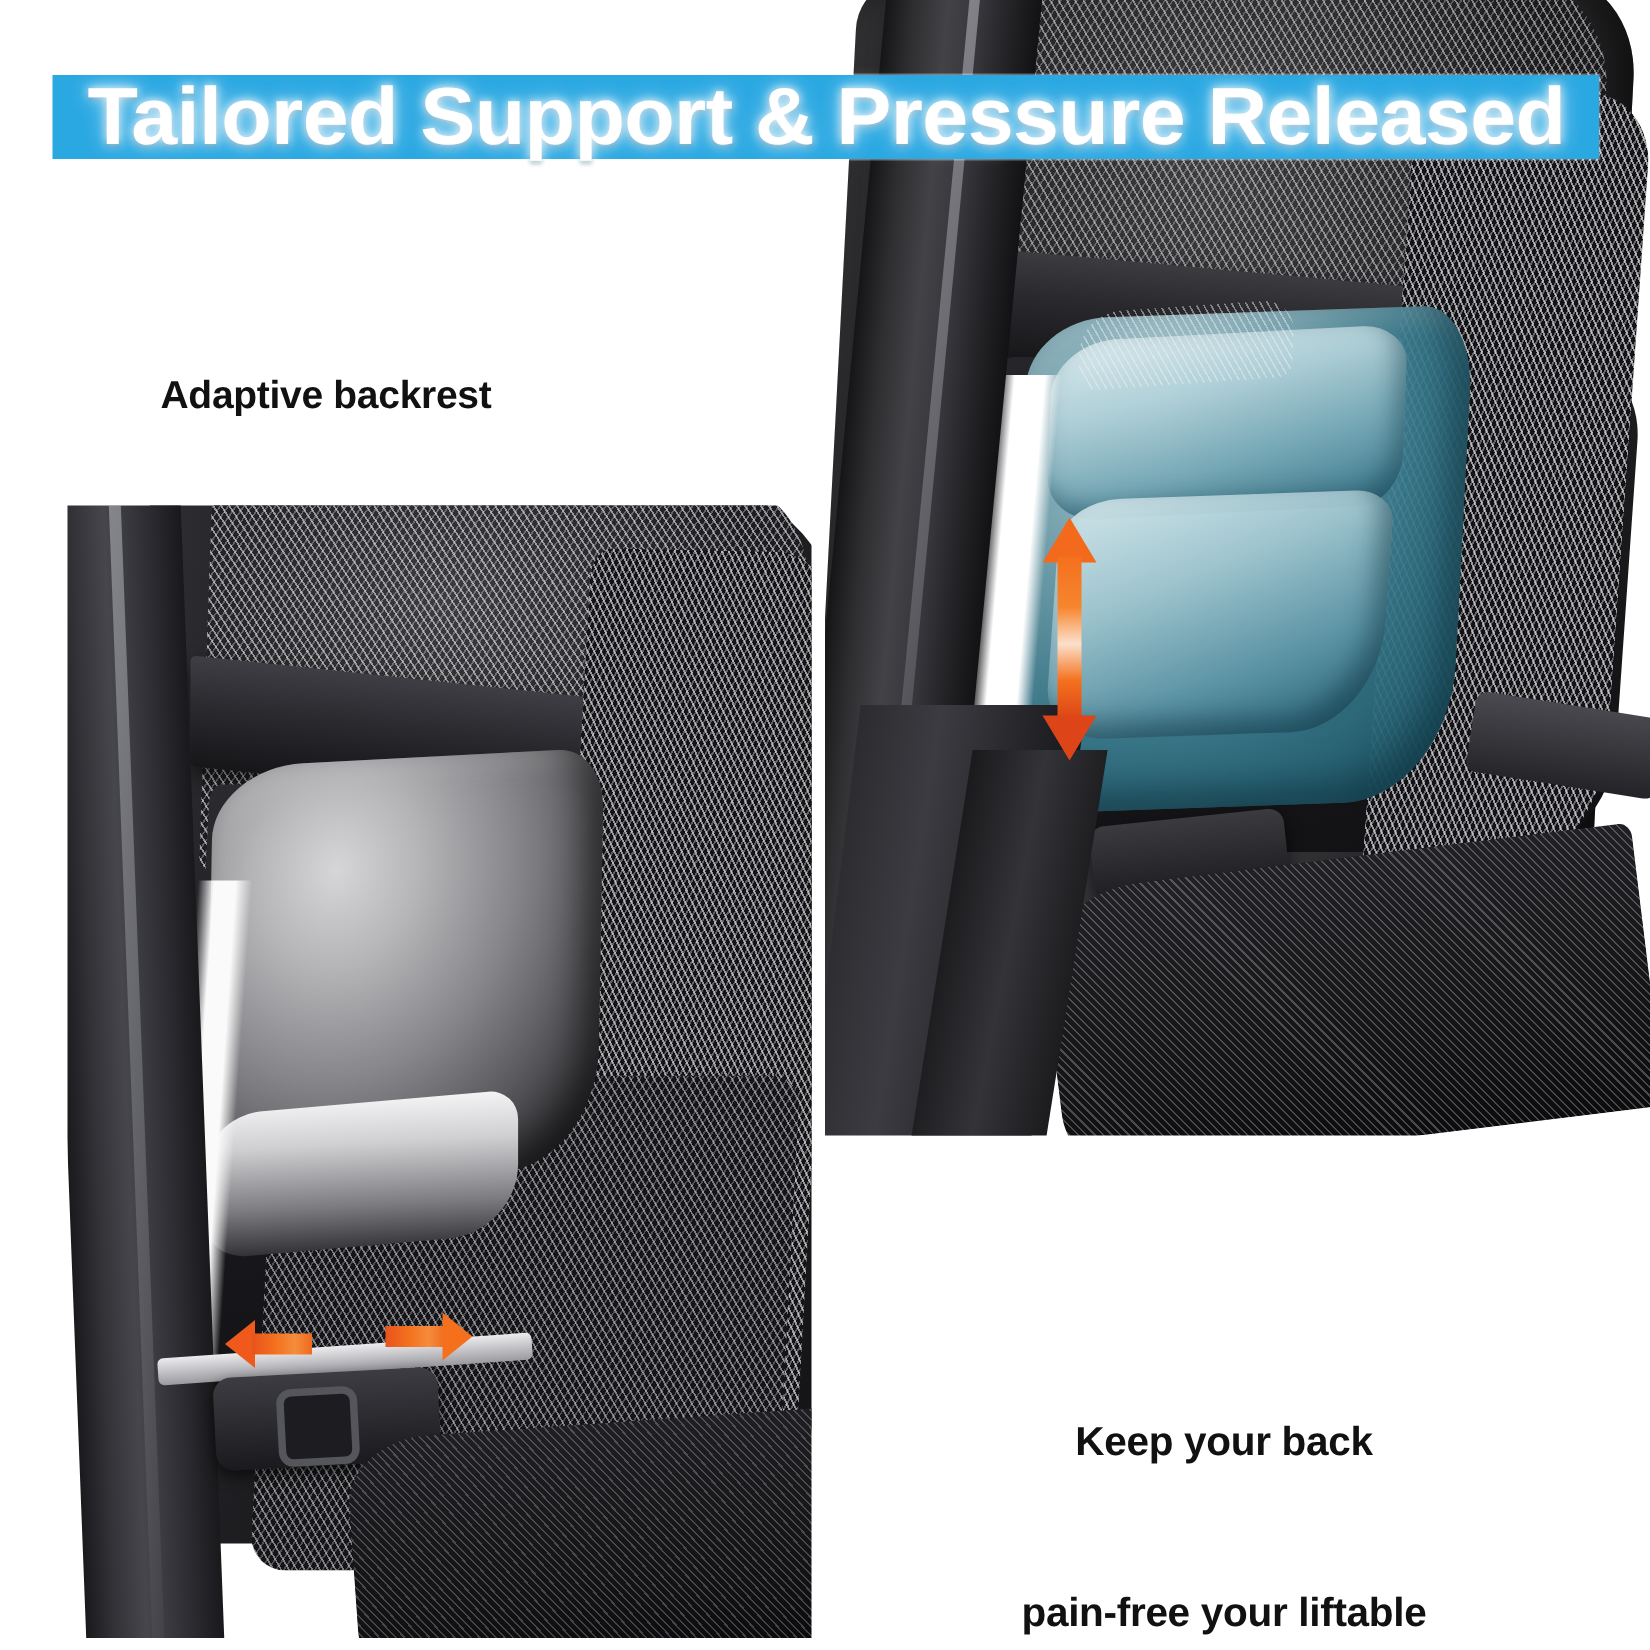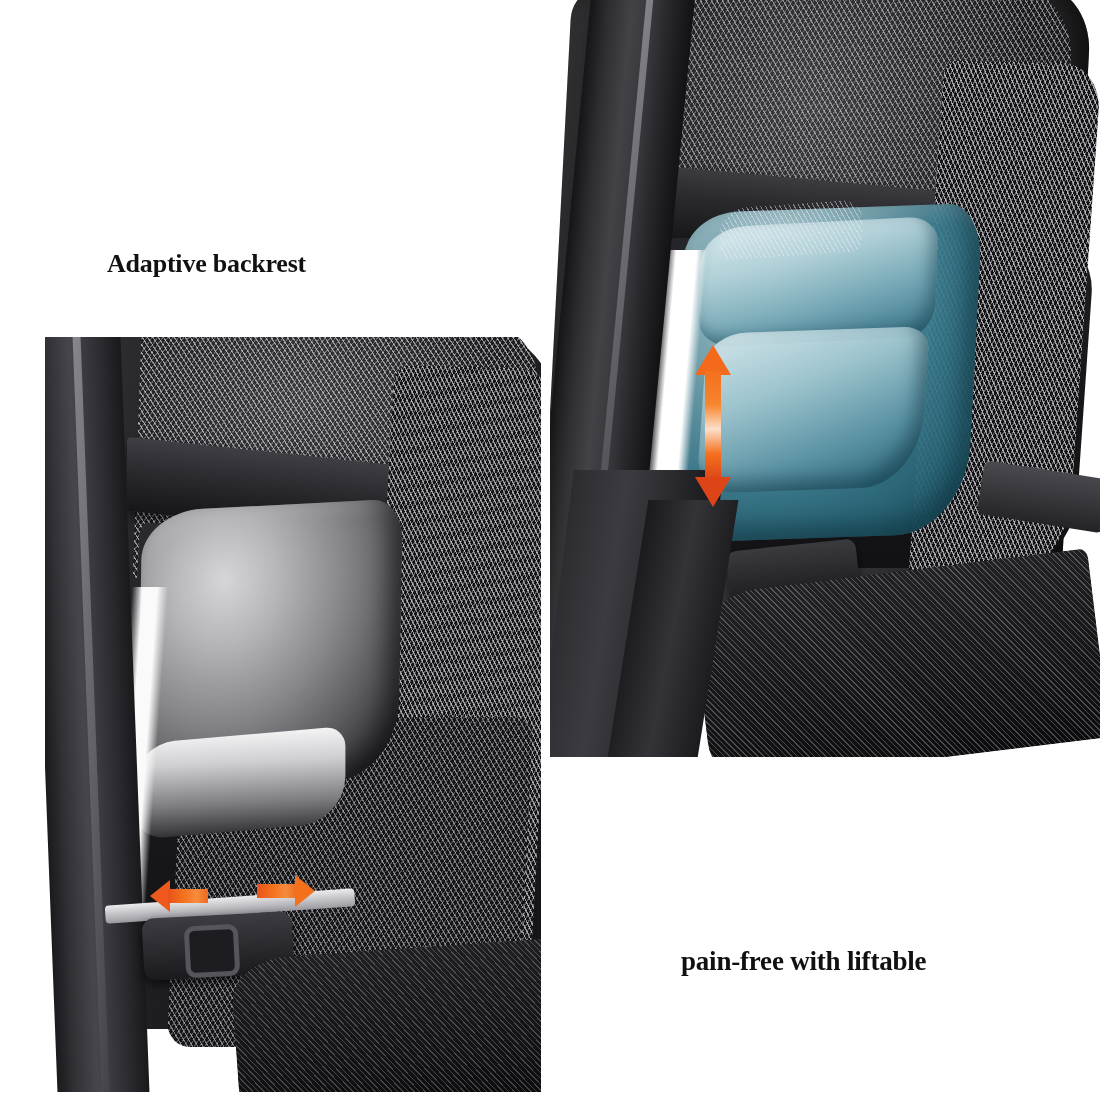--- a/index.html
+++ b/index.html
@@ -499,21 +499,21 @@
     transform: scaleX(1.02);
     text-shadow:
       0 0 6px rgba(255,255,255,.95),
       0 0 14px rgba(255,255,255,.65),
       0 2px 3px rgba(0,70,110,.45);
   }
 
   
   .caption {
     position: absolute;
-    font-family: Liberation Serif, serif;
+    font-family: Liberation Sans, sans-serif;
     font-weight: bold;
     color: #111111;
     white-space: pre;
     text-align: center;
   }
   .caption-top-left {
     left: 107px;
     top: 176px;
     font-size: 26px;
     line-height: 35px;
@@ -579,24 +579,28 @@
     <div class="arrow-h arrow-left-pt">
       <div class="head"></div>
       <div class="shaft"></div>
     </div>
     <div class="arrow-h arrow-right-pt">
       <div class="shaft"></div>
       <div class="head"></div>
     </div>
   </div>
 
+  <div class="title-banner">
+    <span class="title-text">Tailored Support &amp; Pressure Released</span>
+  </div>
 
   <div class="caption caption-top-left">
     <span class="cap-line">Adaptive backrest</span>
   </div>
 
   <div class="caption caption-bottom-right">
-    <span class="cap-line">pain-free with liftable</span>
+    <span class="cap-line">Keep your back</span>
+    <span class="cap-line">pain-free your liftable</span>
     
     
   </div>
 
 </div>
 
 </body></html>

